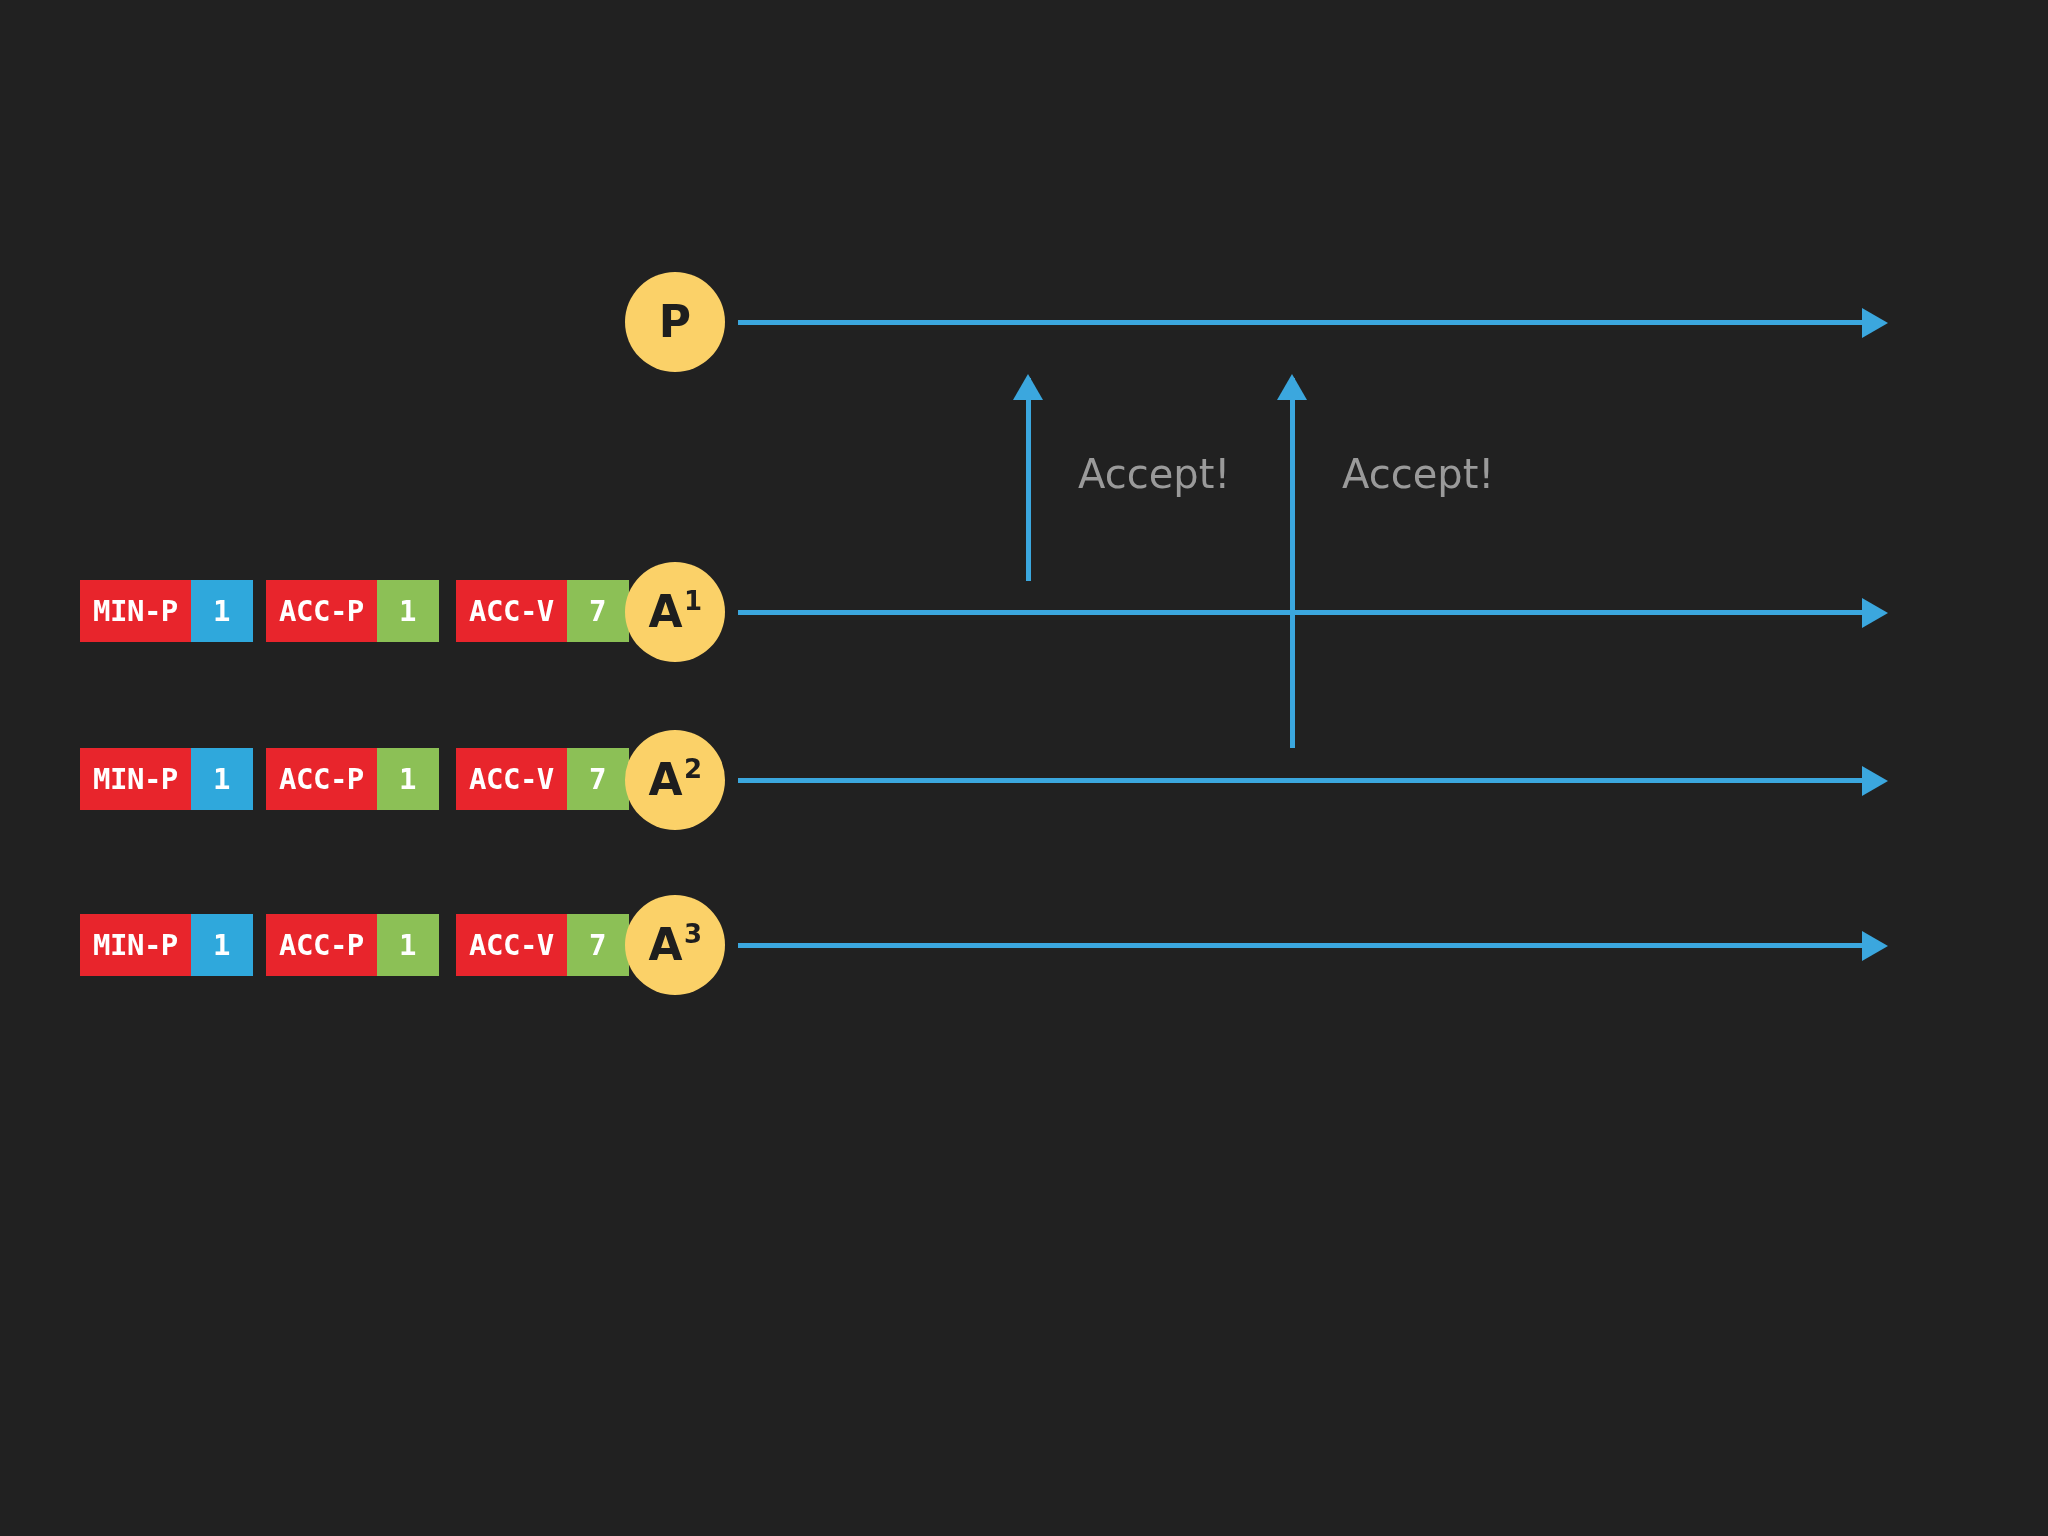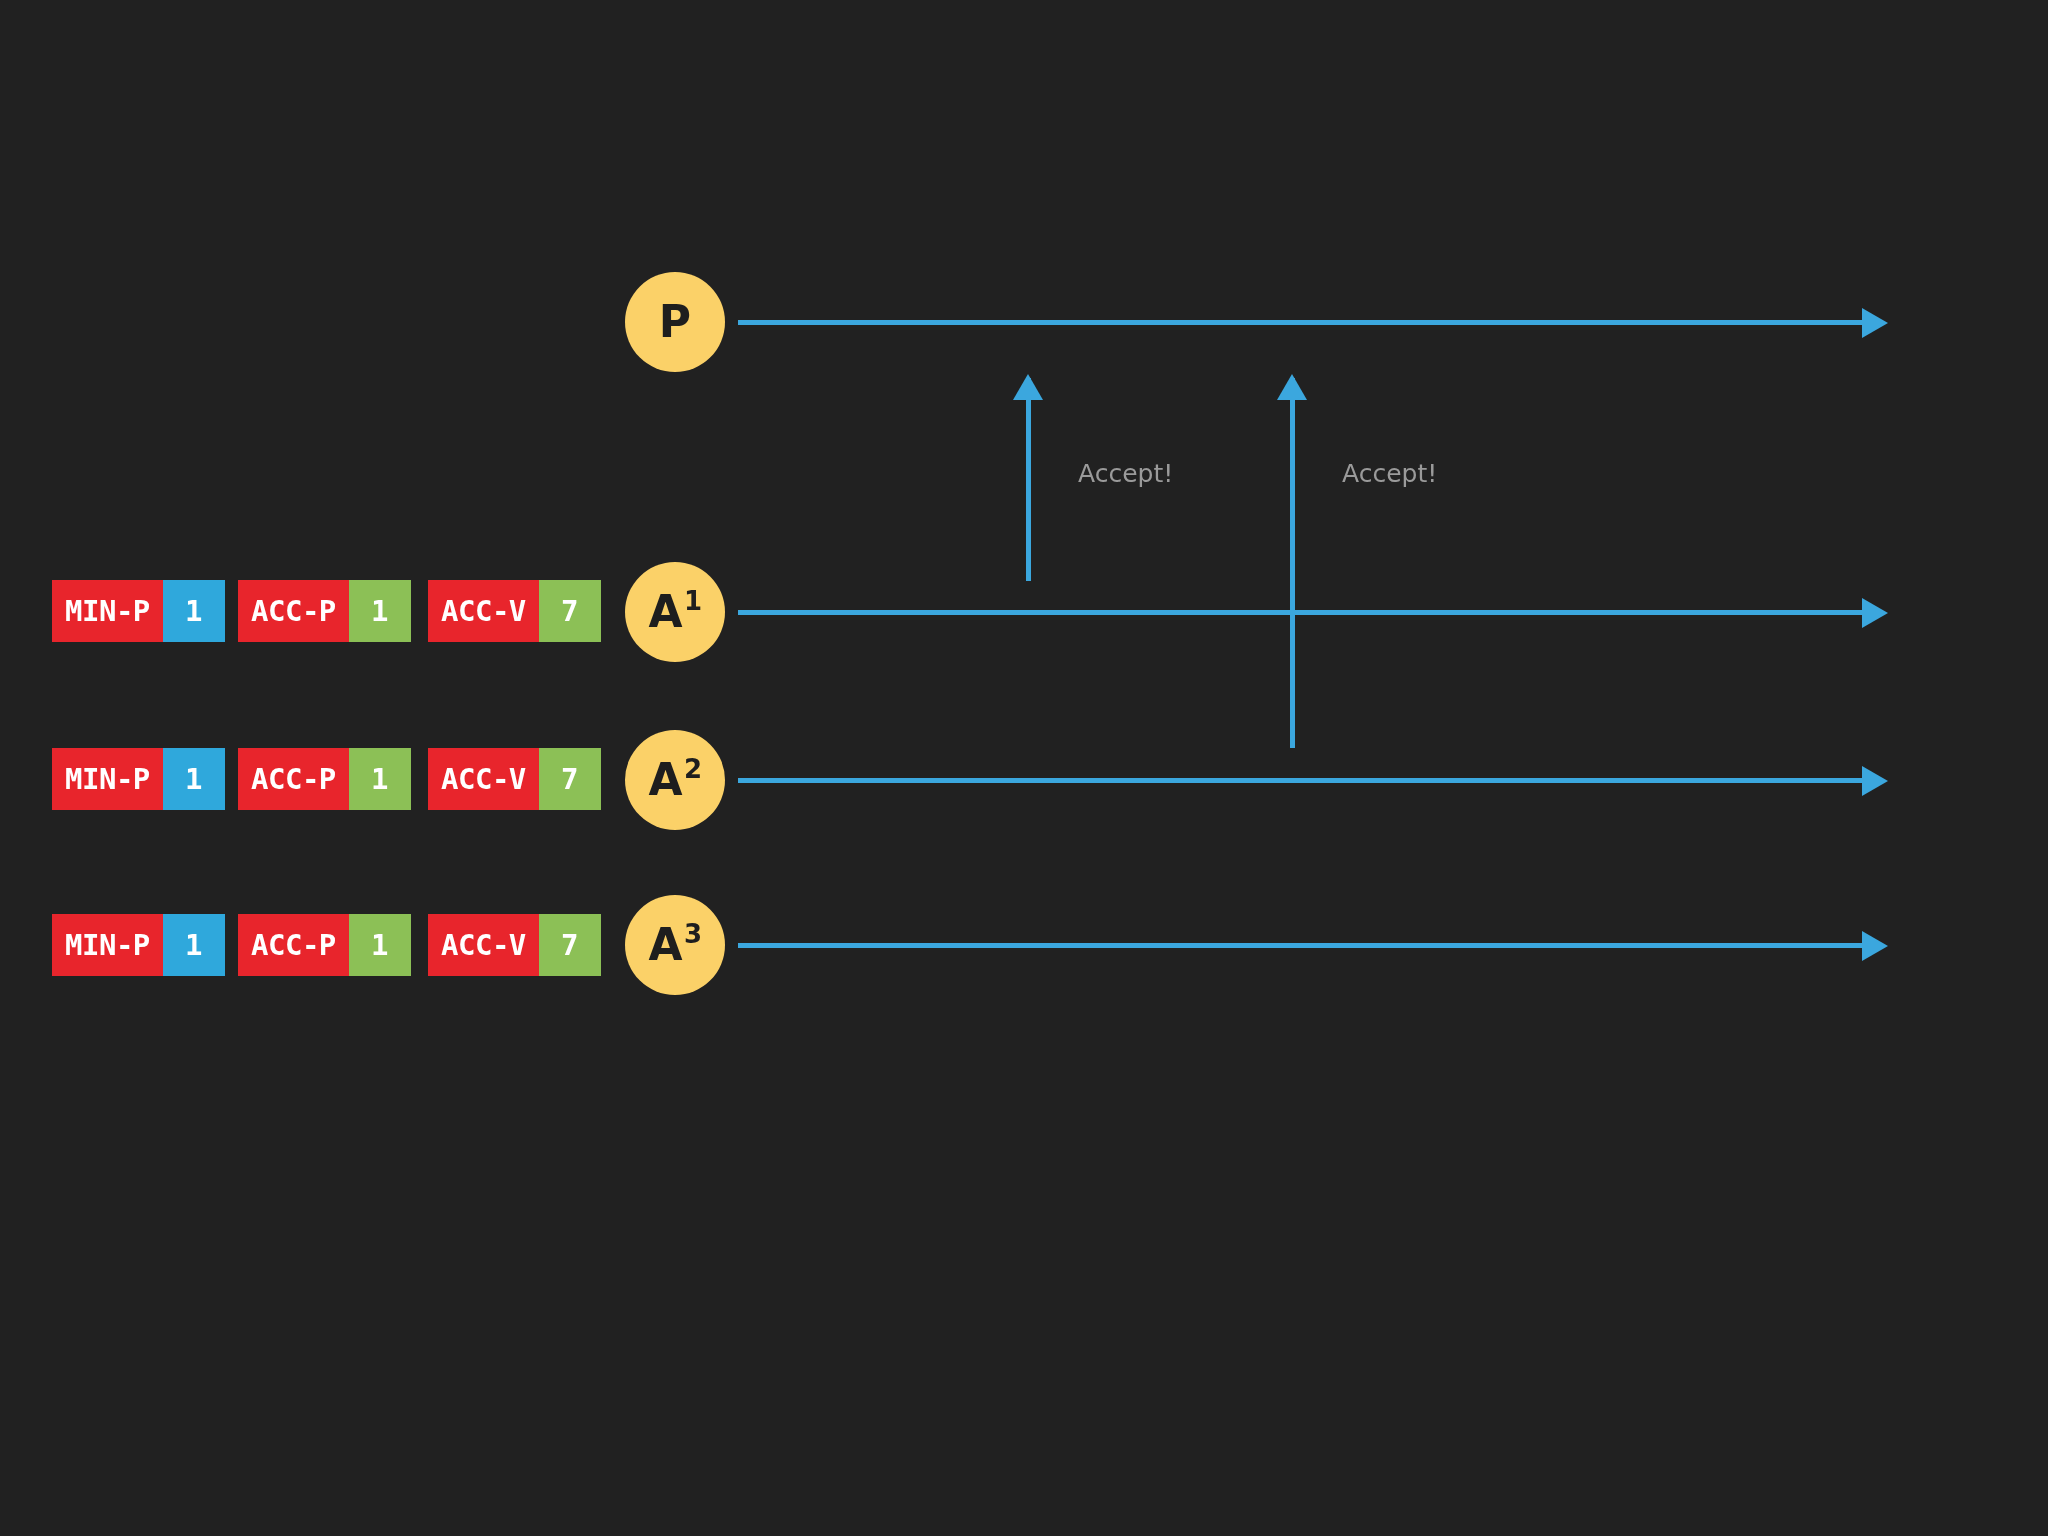--- a/index.html
+++ b/index.html
@@ -84,24 +84,23 @@
     border-right: 15px solid transparent;
     border-bottom: 26px solid #3BA7DE;
     z-index: 5;
   }
 
   
   .msg-label {
     position: absolute;
     color: #9A9A9A;
     font-family: "DejaVu Sans", sans-serif;
-    font-size: 25px;
+    font-size: 40px;
     white-space: nowrap;
     z-index: 4;
-    margin-top: 8px;
   }
 
   
   .badge {
     position: absolute;
     display: flex;
     height: 62px;
     z-index: 6;
   }
   .badge-key {
@@ -109,20 +108,21 @@
     align-items: center;
     justify-content: center;
     background: #E8252C;
     color: #FFFFFF;
     font-family: "DejaVu Sans Mono", monospace;
     font-weight: bold;
     font-size: 29px;
     letter-spacing: -0.5px;
     padding: 0 13px;
     box-sizing: border-box;
+    margin-left: 28px;
   }
   .badge-val {
     display: flex;
     align-items: center;
     justify-content: center;
     color: #FFFFFF;
     font-family: "DejaVu Sans Mono", monospace;
     font-weight: bold;
     font-size: 29px;
     width: 62px;

